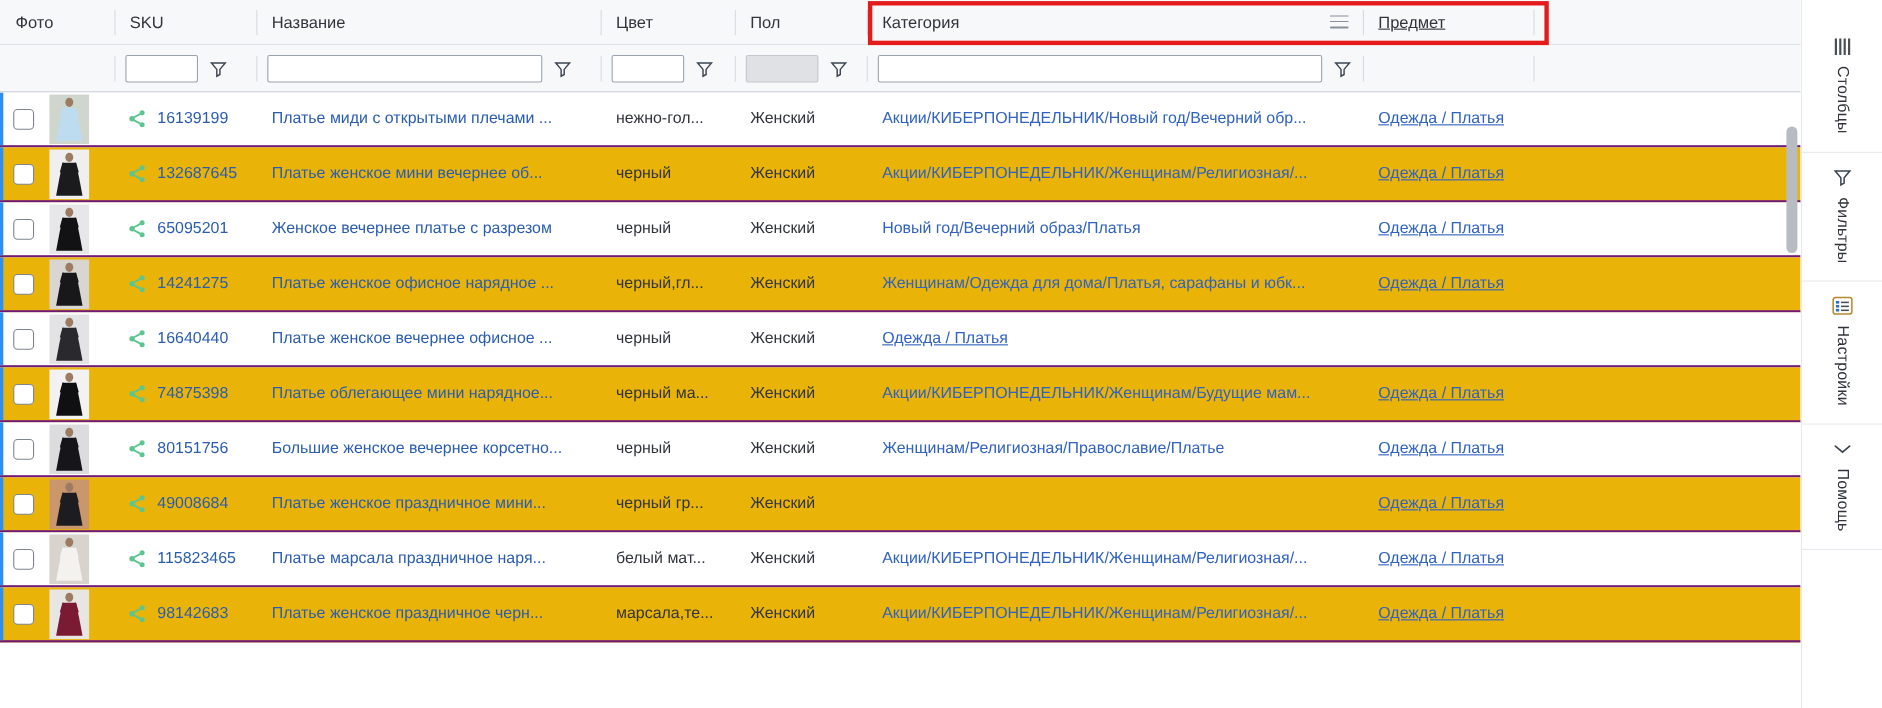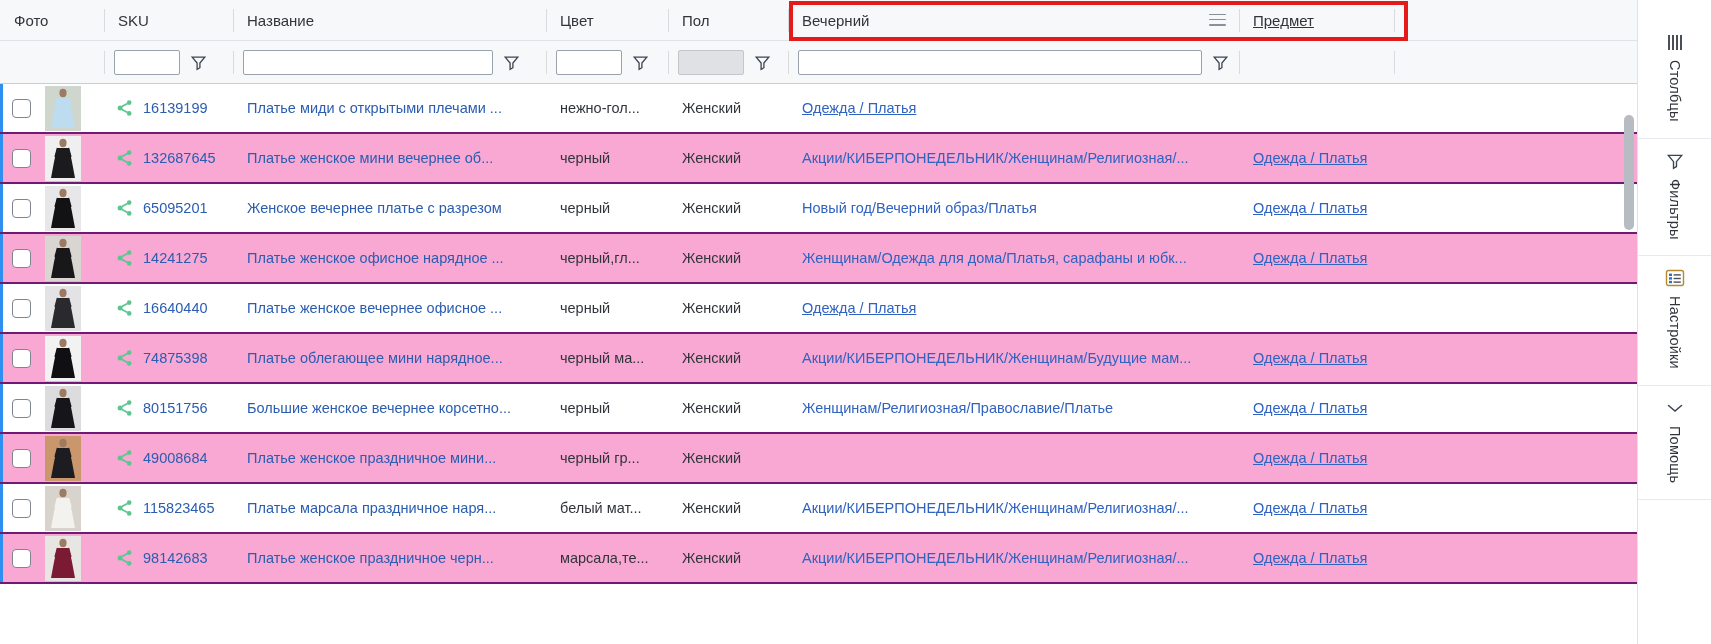--- a/index.html
+++ b/index.html
@@ -122,21 +122,21 @@
     overflow: hidden;
   }
   .row {
     position: relative;
     display: flex;
     height: 50px;
     align-items: center;
     background: #ffffff;
     border-bottom: 2px solid #701a75;
   }
-  .row.alt { background: #f9a8d4; }
+  .row.alt { background: #eab308; }
   .row .accent {
     position: absolute;
     left: 0; top: 0;
     width: 3px; height: 100%;
     background: #2f8ff0;
   }
   .cell {
     height: 50px;
     display: flex;
     align-items: center;
@@ -284,21 +284,21 @@
       <div class="hdr-cell c-name">
         <span>Название</span>
       </div>
       <div class="hdr-cell c-color">
         <span>Цвет</span>
       </div>
       <div class="hdr-cell c-gender">
         <span>Пол</span>
       </div>
       <div class="hdr-cell c-cat">
-        <span>Вечерний</span>
+        <span>Категория</span>
         <span class="menu-icon">
           <i></i>
             <i></i>
             <i></i>
         </span>
       </div>
       <div class="hdr-cell c-item">
         <span>Предмет</span>
       </div>
       <div class="hdr-cell c-tail"></div>
@@ -370,20 +370,23 @@
             <span>16139199</span>
           </div>
           <div class="cell c-name link">
             <span>Платье миди с открытыми плечами ...</span>
           </div>
           <div class="cell c-color">
             <span>нежно-гол...</span>
           </div>
           <div class="cell c-gender">
             <span>Женский</span>
+          </div>
+          <div class="cell c-cat linkblue">
+            <span>Акции/КИБЕРПОНЕДЕЛЬНИК/Новый год/Вечерний обр...</span>
           </div>
           <div class="cell c-item linkblue">
             <span>Одежда / Платья</span>
           </div>
           <div class="cell c-tail"></div>
         </div>
         <div class="row alt">
           <span class="accent"></span>
           <div class="cell c-foto">
             <span class="cbx"></span>

